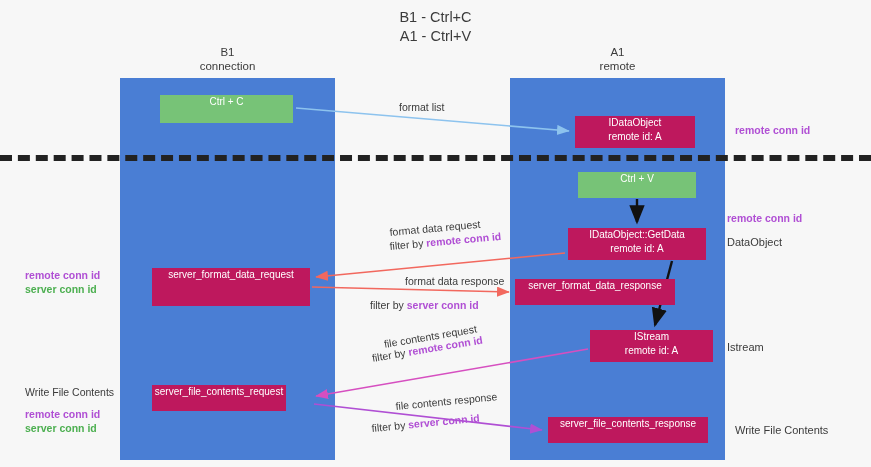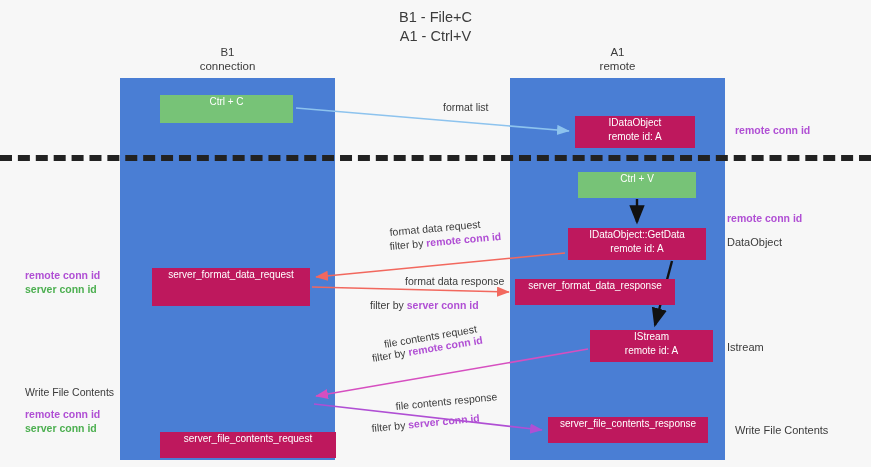--- a/index.html
+++ b/index.html
@@ -35,21 +35,21 @@
   .node.orange{background:#be185d;}
   .node span{display:block;}
 
   #n-ctrlc{left:160px;top:95px;width:133px;height:28px;}
   #n-idataobject{left:575px;top:116px;width:120px;height:32px;}
   #n-ctrlv{left:578px;top:172px;width:118px;height:26px;}
   #n-getdata{left:568px;top:228px;width:138px;height:32px;}
   #n-sfdreq{left:152px;top:268px;width:158px;height:38px;}
   #n-sfdresp{left:515px;top:279px;width:160px;height:26px;}
   #n-istream{left:590px;top:330px;width:123px;height:32px;}
-  #n-sfcreq{left:160px;top:385px;width:176px;height:26px;margin-top:47px;}
+  #n-sfcreq{left:152px;top:385px;width:134px;height:26px;}
   #n-sfcresp{left:548px;top:417px;width:160px;height:26px;}
 
   .edge-lbl{position:absolute;color:#3b3b3b;font-size:10.5px;white-space:nowrap;}
   .edge-lbl .hl-purple{color:#b04fd4;font-weight:bold;}
   .rot{transform-origin:left top;}
 
   .side-lbl{position:absolute;font-size:10.5px;color:#3b3b3b;white-space:nowrap;line-height:14px;}
   .side-lbl .purple{color:#b04fd4;font-weight:bold;display:block;}
   .side-lbl .green{color:#4caf50;font-weight:bold;display:block;}
   .side-lbl .plain{display:block;}
@@ -57,21 +57,21 @@
 
   #divider{position:absolute;left:0;top:155px;width:871px;height:0;
            border-top:6px dashed #222222;}
 </style>
 </head>
 <body>
 
 <div id="stage">
 
   <div id="title">
-    <span>B1 - File+C</span>
+    <span>B1 - Ctrl+C</span>
     <span>A1 - Ctrl+V</span>
   </div>
 
   <div id="hdr-b1" class="lane-hdr">
     <span class="l1">B1</span>
     <span class="l2">connection</span>
   </div>
   <div id="hdr-a1" class="lane-hdr">
     <span class="l1">A1</span>
     <span class="l2">remote</span>
@@ -148,21 +148,21 @@
   </div>
 
   <div id="n-sfcreq" class="node orange">
     <span>server_file_contents_request</span>
   </div>
 
   <div id="n-sfcresp" class="node orange">
     <span>server_file_contents_response</span>
   </div>
 
-  <div class="edge-lbl" style="left:399px;top:101px;margin-left:44px;">
+  <div class="edge-lbl" style="left:399px;top:101px;">
     <span>format list</span>
   </div>
 
   <div class="edge-lbl rot" style="left:389px;top:226px;transform:rotate(-5.2deg);">
     <span>format data request</span>
   </div>
   <div class="edge-lbl rot" style="left:389px;top:240px;transform:rotate(-5.2deg);">
     <span>filter by </span><span class="hl-purple">remote conn id</span>
   </div>
 

